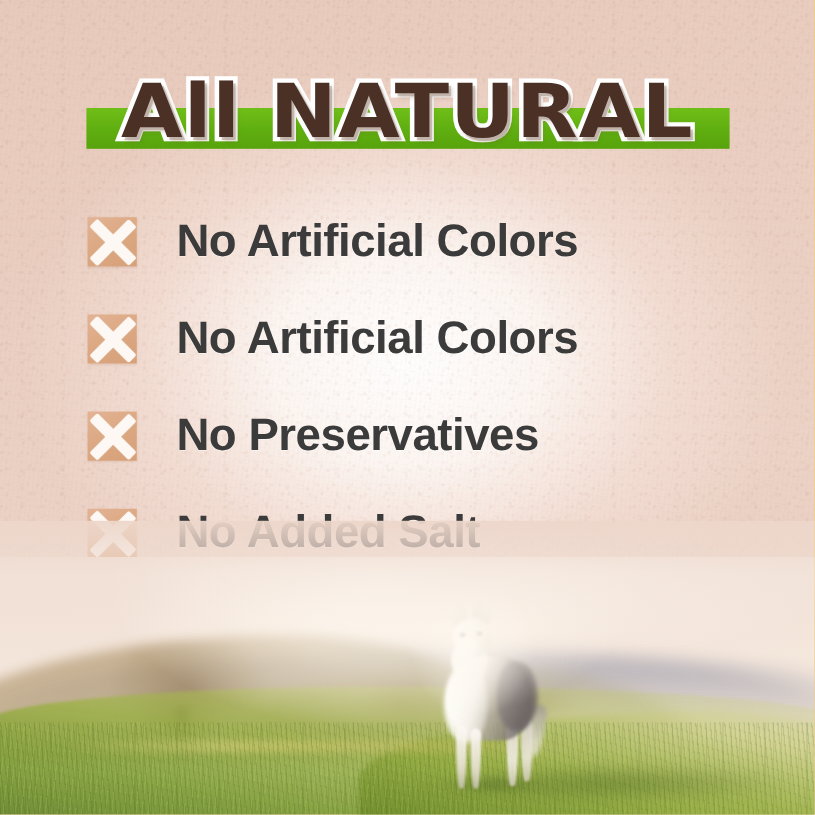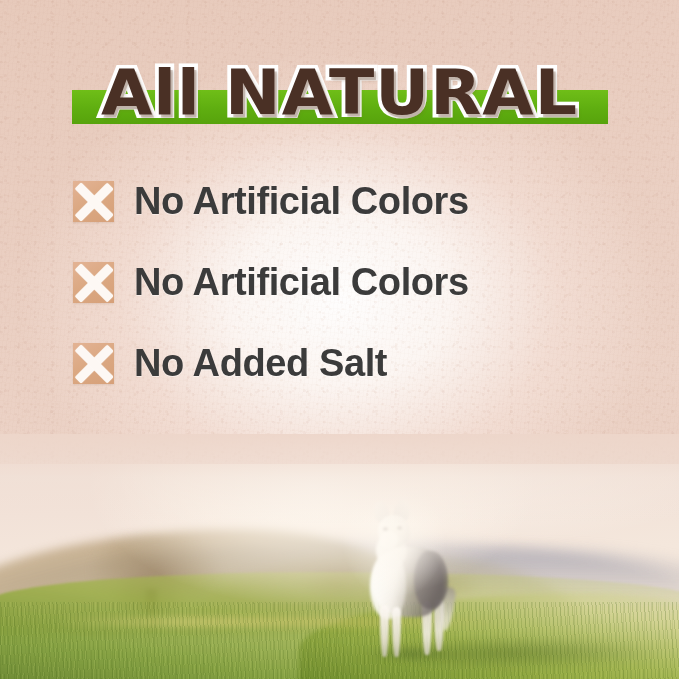--- a/index.html
+++ b/index.html
@@ -128,21 +128,21 @@
     width: 8.5px;
     height: 46px;
     border-radius: 1.5px;
     background: #fdf8f4;
     box-shadow: 0 0 1px rgba(255,255,255,.9);
   }
   .xbox::before { transform: translate(-50%, -50%) rotate(45deg); }
   .xbox::after  { transform: translate(-50%, -50%) rotate(-45deg); }
 
   .claim-label {
-    margin-left: 20px;
+    margin-left: 33px;
     font-family: "Liberation Sans", sans-serif;
     font-weight: 700;
     font-size: 38px;
     line-height: 47px;
     letter-spacing: -0.4px;
     color: #3b3b3b;
     white-space: nowrap;
     text-shadow: 0 1px 0 rgba(255,255,255,.45);
   }
 
@@ -503,20 +503,24 @@
     <div class="claim-row">
       <div class="xbox"></div>
       <div class="claim-label">No Artificial Colors</div>
     </div>
 
     <div class="claim-row">
       <div class="xbox"></div>
       <div class="claim-label">No Artificial Colors</div>
     </div>
 
+    <div class="claim-row">
+      <div class="xbox"></div>
+      <div class="claim-label">No Preservatives</div>
+    </div>
 
     <div class="claim-row">
       <div class="xbox"></div>
       <div class="claim-label">No Added Salt</div>
     </div>
 
   </div>
 
   <div class="photo">
     <div class="photo-sky"></div>

